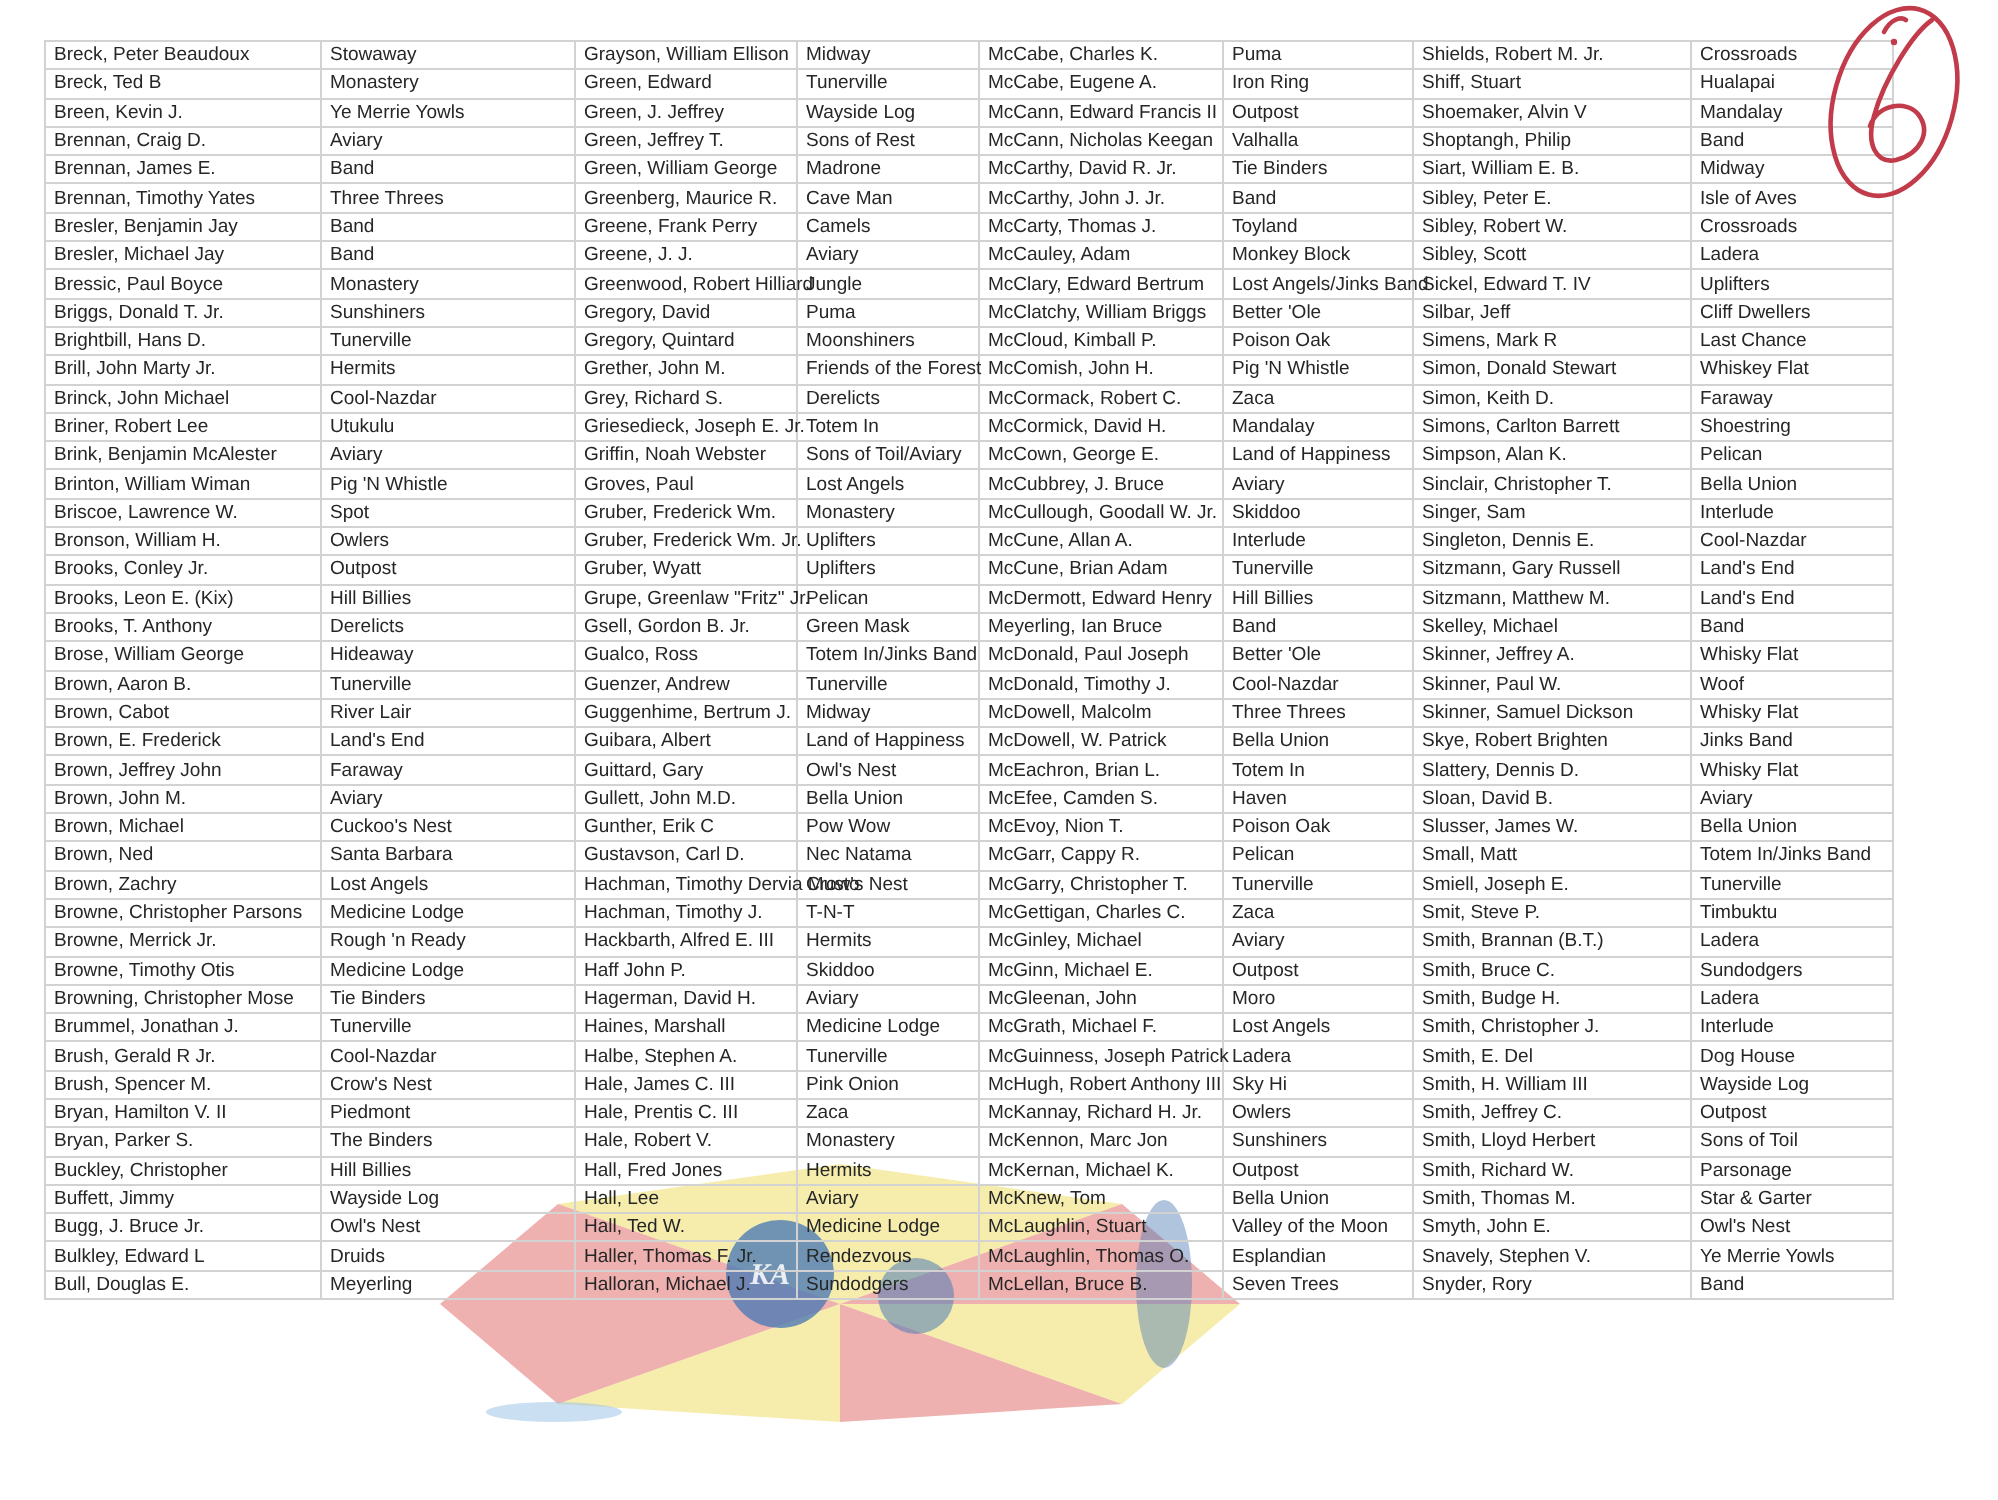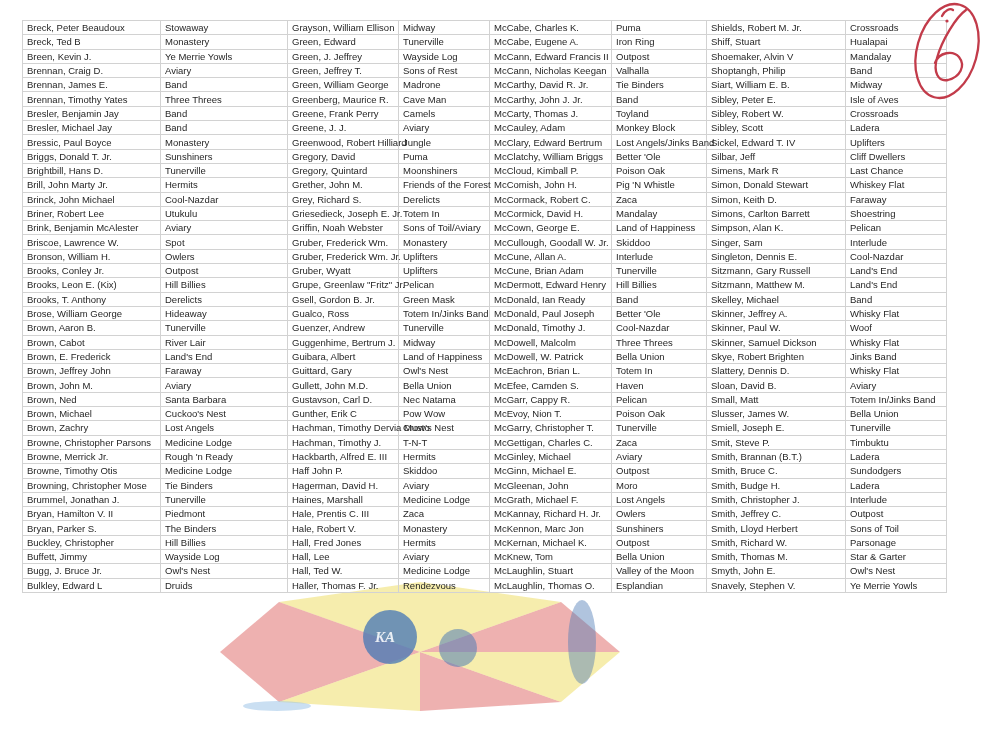--- a/index.html
+++ b/index.html
@@ -199,20 +199,30 @@
         <td>Brink, Benjamin McAlester</td>
         <td>Aviary</td>
         <td>Griffin, Noah Webster</td>
         <td>Sons of Toil/Aviary</td>
         <td>McCown, George E.</td>
         <td>Land of Happiness</td>
         <td>Simpson, Alan K.</td>
         <td>Pelican</td>
       </tr>
       <tr>
+        <td>Brinton, William Wiman</td>
+        <td>Pig 'N Whistle</td>
+        <td>Groves, Paul</td>
+        <td>Lost Angels</td>
+        <td>McCubbrey, J. Bruce</td>
+        <td>Aviary</td>
+        <td>Sinclair, Christopher T.</td>
+        <td>Bella Union</td>
+      </tr>
+      <tr>
         <td>Briscoe, Lawrence W.</td>
         <td>Spot</td>
         <td>Gruber, Frederick Wm.</td>
         <td>Monastery</td>
         <td>McCullough, Goodall W. Jr.</td>
         <td>Skiddoo</td>
         <td>Singer, Sam</td>
         <td>Interlude</td>
       </tr>
       <tr>
@@ -243,21 +253,21 @@
         <td>McDermott, Edward Henry</td>
         <td>Hill Billies</td>
         <td>Sitzmann, Matthew M.</td>
         <td>Land's End</td>
       </tr>
       <tr>
         <td>Brooks, T. Anthony</td>
         <td>Derelicts</td>
         <td>Gsell, Gordon B. Jr.</td>
         <td>Green Mask</td>
-        <td>McDonald, Ian Ready</td>
+        <td>Meyerling, Ian Bruce</td>
         <td>Band</td>
         <td>Skelley, Michael</td>
         <td>Band</td>
       </tr>
       <tr>
         <td>Brose, William George</td>
         <td>Hideaway</td>
         <td>Gualco, Ross</td>
         <td>Totem In/Jinks Band</td>
         <td>McDonald, Paul Joseph</td>
@@ -309,40 +319,40 @@
         <td>Brown, John M.</td>
         <td>Aviary</td>
         <td>Gullett, John M.D.</td>
         <td>Bella Union</td>
         <td>McEfee, Camden S.</td>
         <td>Haven</td>
         <td>Sloan, David B.</td>
         <td>Aviary</td>
       </tr>
       <tr>
+        <td>Brown, Michael</td>
+        <td>Cuckoo's Nest</td>
+        <td>Gunther, Erik C</td>
+        <td>Pow Wow</td>
+        <td>McEvoy, Nion T.</td>
+        <td>Poison Oak</td>
+        <td>Slusser, James W.</td>
+        <td>Bella Union</td>
+      </tr>
+      <tr>
         <td>Brown, Ned</td>
         <td>Santa Barbara</td>
         <td>Gustavson, Carl D.</td>
         <td>Nec Natama</td>
         <td>McGarr, Cappy R.</td>
         <td>Pelican</td>
         <td>Small, Matt</td>
         <td>Totem In/Jinks Band</td>
       </tr>
       <tr>
-        <td>Brown, Michael</td>
-        <td>Cuckoo's Nest</td>
-        <td>Gunther, Erik C</td>
-        <td>Pow Wow</td>
-        <td>McEvoy, Nion T.</td>
-        <td>Poison Oak</td>
-        <td>Slusser, James W.</td>
-        <td>Bella Union</td>
-      </tr>
-      <tr>
         <td>Brown, Zachry</td>
         <td>Lost Angels</td>
         <td>Hachman, Timothy Dervia Musto</td>
         <td>Crow's Nest</td>
         <td>McGarry, Christopher T.</td>
         <td>Tunerville</td>
         <td>Smiell, Joseph E.</td>
         <td>Tunerville</td>
       </tr>
       <tr>
@@ -389,20 +399,40 @@
         <td>Brummel, Jonathan J.</td>
         <td>Tunerville</td>
         <td>Haines, Marshall</td>
         <td>Medicine Lodge</td>
         <td>McGrath, Michael F.</td>
         <td>Lost Angels</td>
         <td>Smith, Christopher J.</td>
         <td>Interlude</td>
       </tr>
       <tr>
+        <td>Brush, Gerald R Jr.</td>
+        <td>Cool-Nazdar</td>
+        <td>Halbe, Stephen A.</td>
+        <td>Tunerville</td>
+        <td>McGuinness, Joseph Patrick</td>
+        <td>Ladera</td>
+        <td>Smith, E. Del</td>
+        <td>Dog House</td>
+      </tr>
+      <tr>
+        <td>Brush, Spencer M.</td>
+        <td>Crow's Nest</td>
+        <td>Hale, James C. III</td>
+        <td>Pink Onion</td>
+        <td>McHugh, Robert Anthony III</td>
+        <td>Sky Hi</td>
+        <td>Smith, H. William III</td>
+        <td>Wayside Log</td>
+      </tr>
+      <tr>
         <td>Bryan, Hamilton V. II</td>
         <td>Piedmont</td>
         <td>Hale, Prentis C. III</td>
         <td>Zaca</td>
         <td>McKannay, Richard H. Jr.</td>
         <td>Owlers</td>
         <td>Smith, Jeffrey C.</td>
         <td>Outpost</td>
       </tr>
       <tr>
@@ -447,20 +477,30 @@
       </tr>
       <tr>
         <td>Bulkley, Edward L</td>
         <td>Druids</td>
         <td>Haller, Thomas F. Jr.</td>
         <td>Rendezvous</td>
         <td>McLaughlin, Thomas O.</td>
         <td>Esplandian</td>
         <td>Snavely, Stephen V.</td>
         <td>Ye Merrie Yowls</td>
+      </tr>
+      <tr>
+        <td>Bull, Douglas E.</td>
+        <td>Meyerling</td>
+        <td>Halloran, Michael J.</td>
+        <td>Sundodgers</td>
+        <td>McLellan, Bruce B.</td>
+        <td>Seven Trees</td>
+        <td>Snyder, Rory</td>
+        <td>Band</td>
       </tr>
     </tbody>
 </table>
 
 <svg id="annotation" width="101" height="118" viewBox="0 0 101 118" aria-label="6">
   <g fill="none" stroke="#c23b4a" stroke-width="2.3" stroke-linecap="round">
     <ellipse cx="49" cy="51" rx="30" ry="48" transform="rotate(15.5 49 51)"></ellipse>
     <path d="M 68,10 C 58,17 44,40 39,58 C 35,72 40,82 50,80 C 62,77 68,66 61,57 C 55,50 41,52 37,63"></path>
     <path d="M 44,16 C 47,10 52,8 55,10"></path>
   </g>

